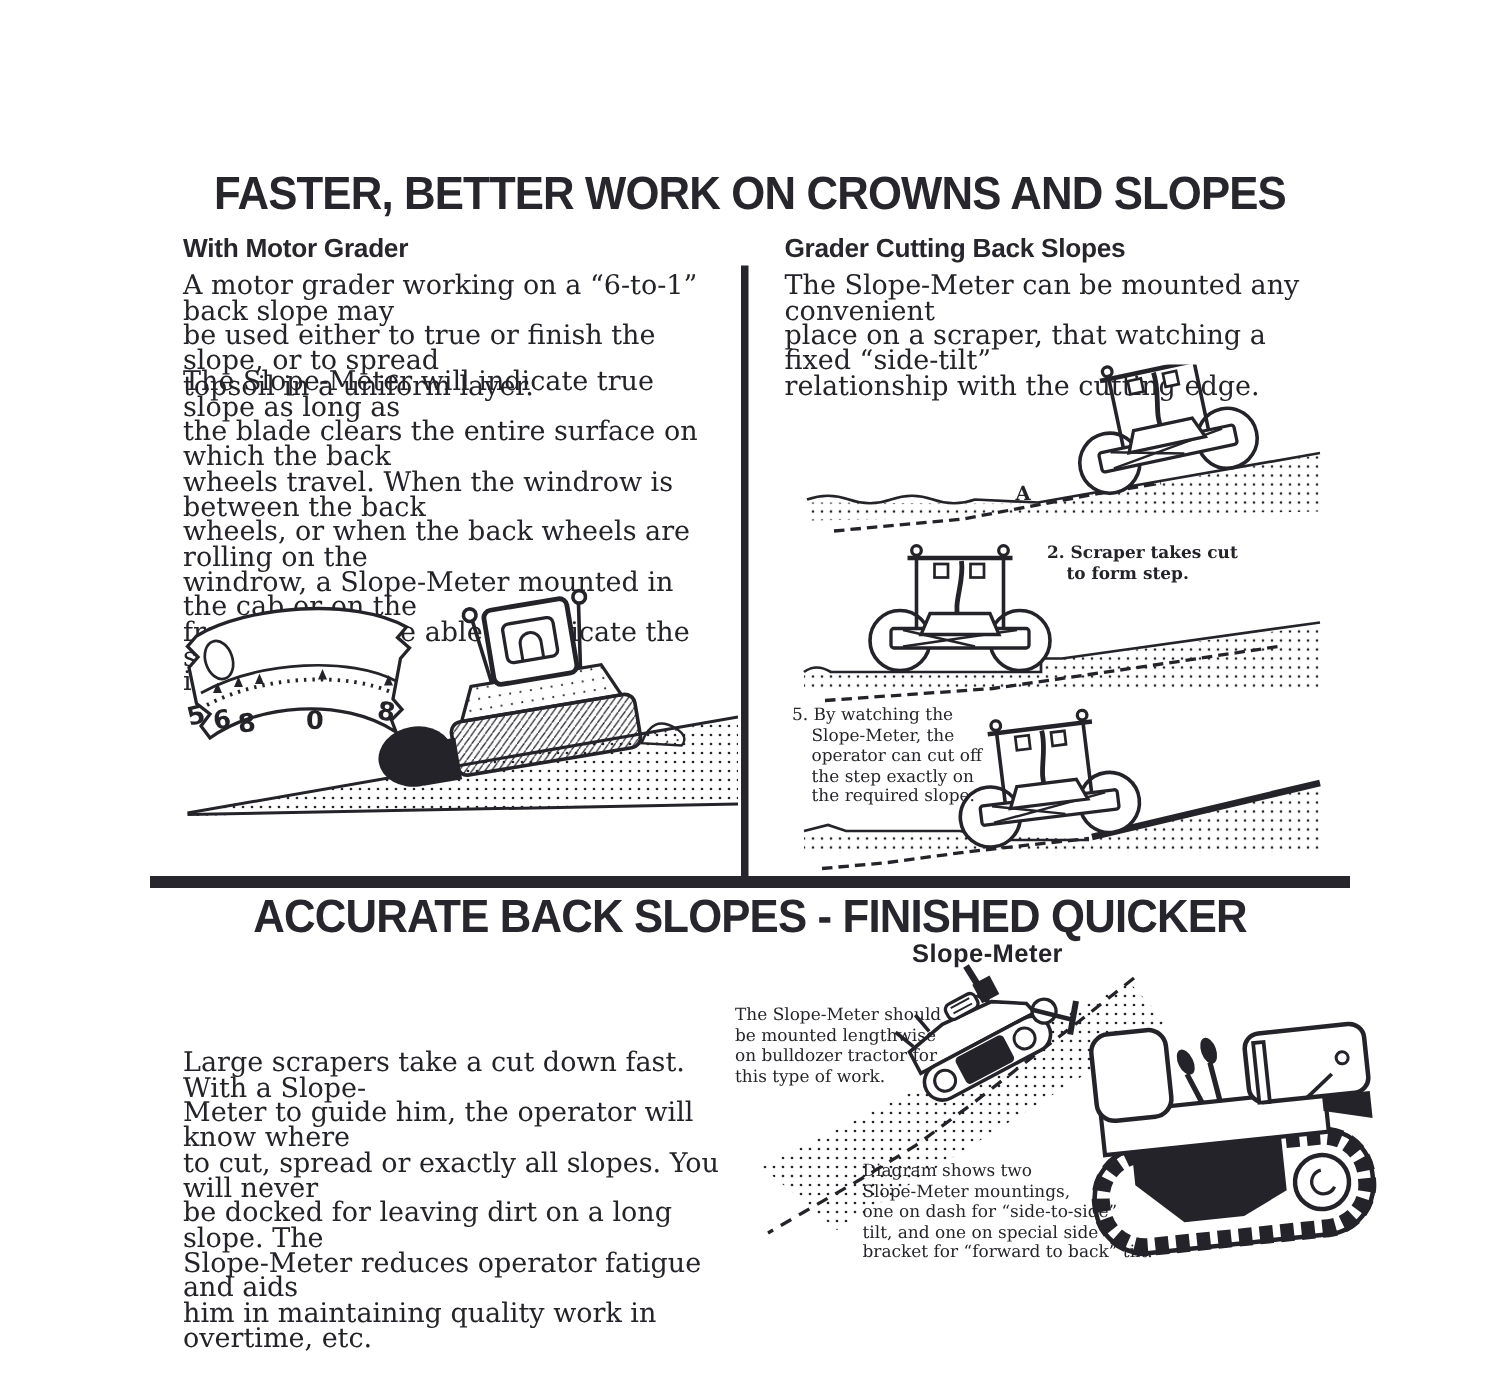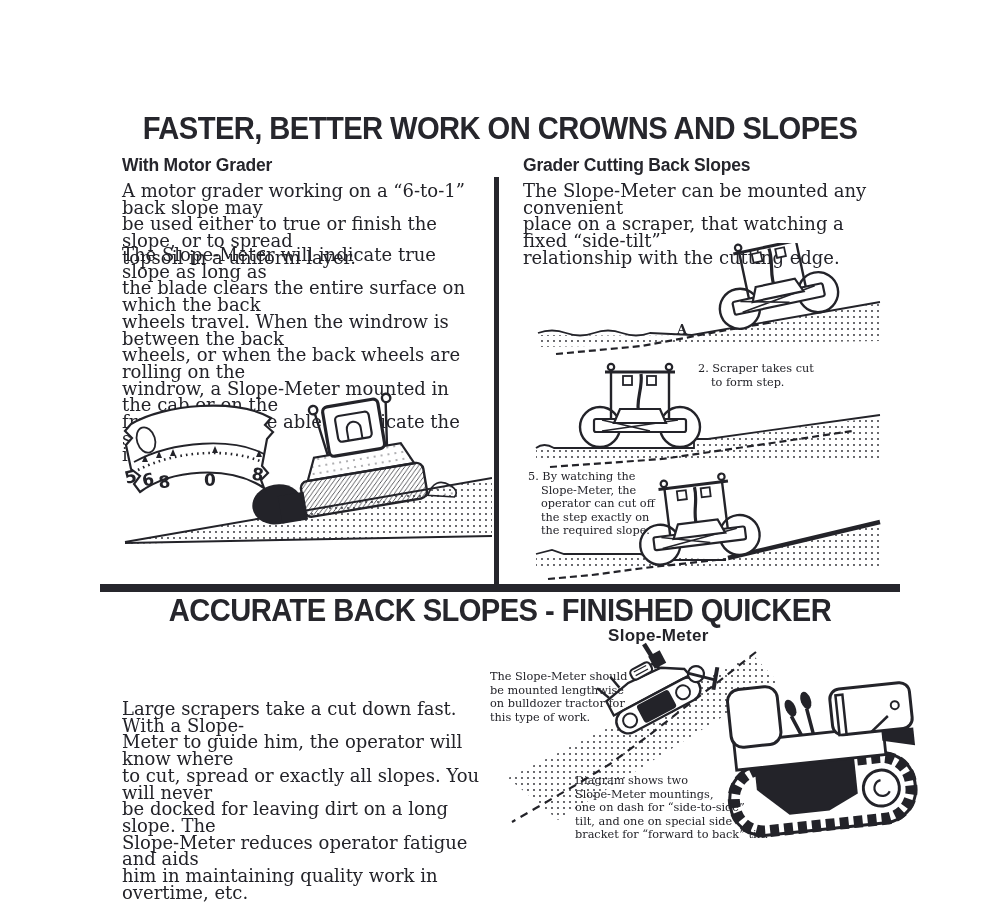--- a/index.html
+++ b/index.html
@@ -130,21 +130,21 @@
     <defs>
         <pattern id="dotsS2" width="6" height="6" patternUnits="userSpaceOnUse">
           <circle cx="2" cy="2" r="0.9" fill="#232329"></circle>
         </pattern>
       </defs>
     <polygon points="14,91 172,91 174,82 358,58 358,100 14,100" fill="url(#dotsS2)"></polygon>
     <path d="M14,89 Q22,83 32,89 L172,89 L172,80 L186,80 L358,56" stroke="#232329" stroke-width="1.8" fill="none"></path>
     <path d="M28,108 L140,100 L250,84 L330,72" stroke="#232329" stroke-width="2.2" stroke-dasharray="7 4" fill="none"></path>
     <use href="#scraperSym" transform="translate(118,44)"></use>
   </svg>
-  <div class="abs cap hang" style="left:698px;top:362px;width:150px;">2. Scraper takes cut
+  <div class="abs cap hang" style="left:698px;top:362px;width:150px;font-weight:bold;">2. Scraper takes cut
 to form step.</div>
 
   <svg class="abs" style="left:522px;top:467px;" width="372" height="119" viewBox="0 0 372 119">
     <defs>
         <pattern id="dotsS3" width="6" height="6" patternUnits="userSpaceOnUse">
           <circle cx="2" cy="2" r="0.9" fill="#232329"></circle>
         </pattern>
       </defs>
     <polygon points="14,89 118,89 206,93 358,57 358,100 14,102" fill="url(#dotsS3)"></polygon>
     <path d="M14,87 L30,83 L42,87 L118,87 L146,93 L204,93" stroke="#232329" stroke-width="1.8" fill="none"></path>

